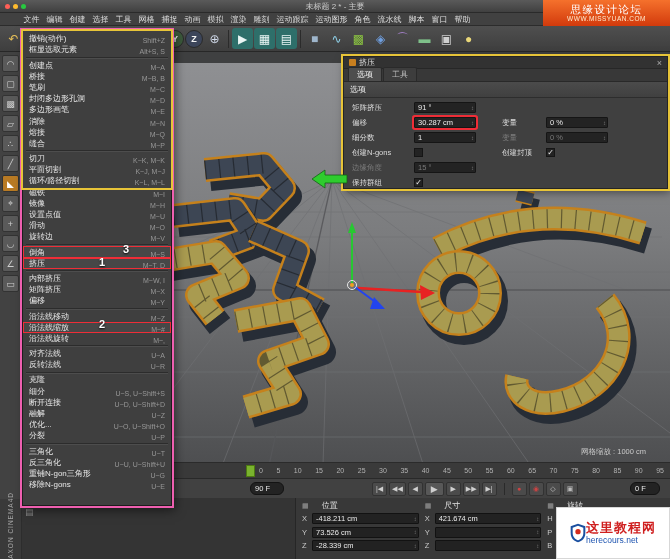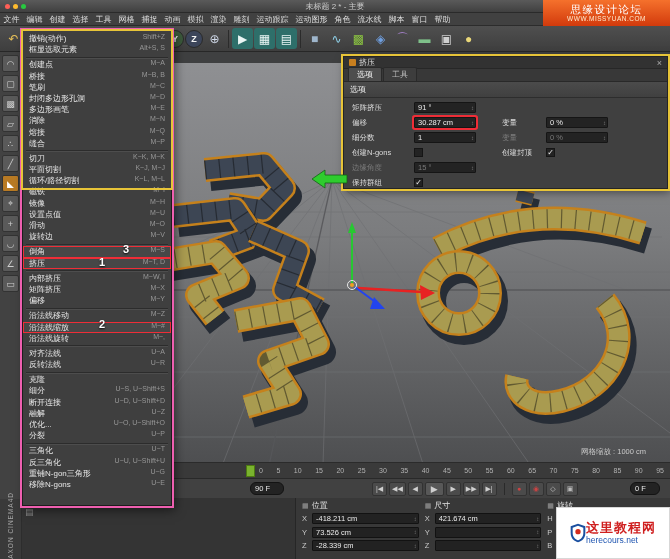--- a/index.html
+++ b/index.html
@@ -5,21 +5,21 @@
   *{margin:0;padding:0;box-sizing:border-box}
   html,body{width:670px;height:559px;overflow:hidden}
   body{font-family:"Liberation Sans","DejaVu Sans",sans-serif;background:#2e2e2e}
   .app{position:relative;width:670px;height:559px;background:#3c3c3c;overflow:hidden}
 
   
   .titlebar{position:absolute;left:0;top:0;width:670px;height:13px;background:linear-gradient(#5a5a5a,#404040);display:flex;align-items:center;justify-content:center;font-size:8px;color:#cbcbcb;border-bottom:1px solid #2a2a2a}
   .tl-dots{position:absolute;left:5px;top:4px;display:flex;gap:3px}
   .dot{width:5px;height:5px;border-radius:50%;display:inline-block}
   .dot.r{background:#ff5f57}.dot.y{background:#febc2e}.dot.g{background:#28c840}
-  .menubar{position:absolute;left:0;top:13px;width:642px;height:13px;background:#414141;display:flex;align-items:center;padding-left:0;border-bottom:1px solid #2c2c2c}
+  .menubar{position:absolute;left:0;top:13px;width:642px;height:13px;background:#414141;display:flex;align-items:center;padding-left:20px;border-bottom:1px solid #2c2c2c}
   .mb-item{font-size:8px;color:#dedede;padding:0 3.5px;white-space:nowrap}
   .banner{position:absolute;right:0;top:0;width:127px;height:26px;background:linear-gradient(#f5712c,#d23a0c);z-index:60;display:flex;flex-direction:column;align-items:center;justify-content:center;line-height:1.15}
   .b1{font-size:10.5px;font-weight:normal;color:#fff;letter-spacing:1.5px}
   .b2{font-size:6.5px;color:#ffeccf;letter-spacing:.5px}
 
   
   .toolbar{position:absolute;left:0;top:26px;width:670px;height:26px;background:linear-gradient(#4f4f4f,#3e3e3e);display:flex;align-items:center;padding:0 3px;gap:1px;border-bottom:1px solid #272727}
   .tbi{width:21px;height:21px;border-radius:3px;display:flex;align-items:center;justify-content:center;font-size:12px;background:transparent}
   .tbi.act{background:#616161;box-shadow:inset 0 0 2px #222}
   .tbi.rnd{border-radius:50%;width:18px;height:18px;font-size:9px;font-weight:bold;border:1px solid #2a2a2a}
@@ -34,21 +34,21 @@
 
   
   .viewport{position:absolute;left:22px;top:52px;width:648px;height:410px;overflow:hidden;z-index:1}
   .vpsvg{position:absolute;left:0;top:0}
   .vpmenu{position:absolute;left:0;top:0;right:0;height:11px;background:#3f4041;display:flex;gap:9px;align-items:center;padding:0 7px;z-index:4}
   .vpm-item{font-size:7.5px;color:#d6d6d6;white-space:nowrap}
   .scale-label{position:absolute;right:24px;bottom:5px;font-size:7.5px;color:#c9c9c9;z-index:4}
 
   
   .cmenu{position:absolute;left:22px;top:30px;width:150px;height:476px;background:#3f3f3f;border:1px solid #1d1d1d;z-index:50;padding-top:2px;box-shadow:3px 4px 10px rgba(0,0,0,.55)}
-  .mi{height:11.2px;display:flex;align-items:flex-start;padding:0 6px;font-size:8px}
+  .mi{height:11.2px;display:flex;align-items:flex-end;padding:0 6px;font-size:8px}
   .ml{color:#e6e6e6;white-space:nowrap}
   .mk{margin-left:auto;color:#979797;font-size:7px;white-space:nowrap;padding-left:4px}
   .mi.hl{outline:1.5px solid var(--c-annotation-red);outline-offset:-1px;background:#474747}
   .msep{height:4px;padding:0 3px;display:flex;align-items:center}
   .msep::after{content:"";flex:1;height:1px;background:#2c2c2c;box-shadow:0 1px 0 #4d4d4d}
   .badge{position:absolute;font-size:11px;font-weight:bold;color:#fff;text-shadow:0 1px 2px rgba(0,0,0,.9);z-index:5}
   .b3{left:100px;top:212px}
   .b1{left:76px;top:225px}
   .b2{left:76px;top:287px}
 
@@ -95,21 +95,21 @@
   .trb{min-width:15px;height:14px;display:flex;align-items:center;justify-content:center;font-size:7px;color:#cfcfcf;background:#4b4b4b;border:1px solid #323232;border-radius:2px;padding:0 2px;white-space:nowrap}
   .trb.big{font-size:9px;min-width:19px;background:#585858}
   .trsep{width:1px;height:12px;background:#2a2a2a;margin:0 5px}
 
   
   .bottompanel{position:absolute;left:22px;top:498px;width:648px;height:61px;background:#383838;z-index:2}
   .matman{position:absolute;left:0;top:0;width:274px;height:61px;background:#343434;border-right:1px solid #262626;padding:3px}
   .mm-icon{font-size:9px;color:#8a8a8a}
   .coords{position:absolute;left:274px;top:0;right:0;bottom:0;display:grid;grid-template-columns:1fr 1fr 1fr;gap:0 6px;padding:2px 6px 0 6px}
   .ccol{display:flex;flex-direction:column;gap:1.5px}
-  .chead{display:flex;align-items:center;gap:3px;height:11px}
+  .chead{display:flex;align-items:center;gap:13px;height:11px}
   .cicon{font-size:7px;color:#9a9a9a}
   .ctitle{font-size:8px;color:#e4e4e4}
   .crow{display:flex;align-items:center;gap:3px;height:12px}
   .cax{font-size:7.5px;color:#c9c9c9;width:7px}
   .cfield{position:relative;flex:1;height:11px;background:#222;border:1px solid #121212;font-size:7.5px;color:#eaeaea;display:flex;align-items:center;padding:0 9px 0 3px;white-space:nowrap;border-radius:1px}
   .cfield::after{content:"\2195";position:absolute;right:1px;font-size:6px;color:#6f6f6f}
 
   
   .watermark{position:absolute;left:556px;top:507px;width:114px;height:52px;background:#fff;z-index:70;display:flex;align-items:center;gap:0;padding:3px 13px;border:1px solid #d7d7d7}
   .wmtext{display:flex;flex-direction:column;line-height:1.15}

